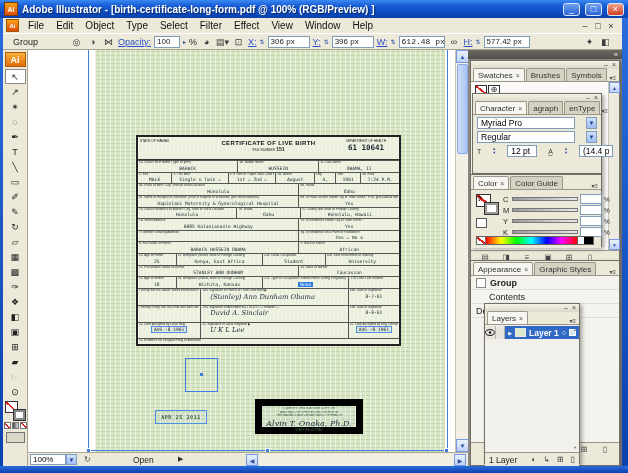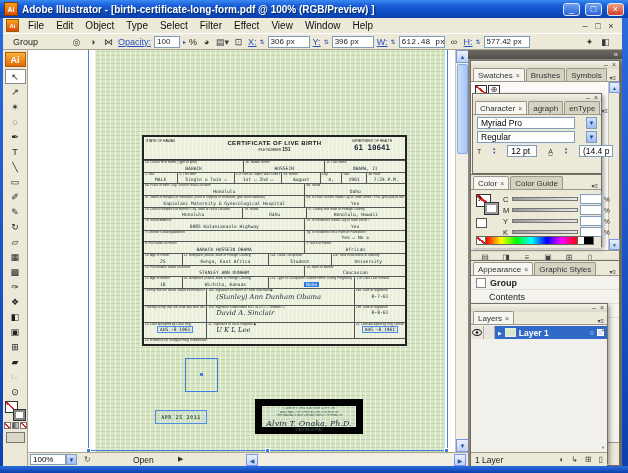--- a/index.html
+++ b/index.html
@@ -53,21 +53,21 @@
   .screen-btn{width:17px;height:9px;border:1px solid #777;background:#dcd8c8;margin-top:3px;}
   
   .canvas{position:absolute;left:28px;top:50px;width:427px;height:402px;background:#fff;overflow:hidden;z-index:5;}
   .paper{position:absolute;left:67px;top:0;width:350px;height:402px;background-color:#d9e6c5;
     background-image:repeating-linear-gradient(90deg,rgba(255,255,255,.55) 0 1px,transparent 1px 5px),
       repeating-linear-gradient(0deg,rgba(160,188,128,.38) 0 1px,transparent 1px 4px);}
   .sel-v{position:absolute;top:0;width:1px;height:402px;background:#3f7de0;}
   .sel-h{position:absolute;left:60px;top:400px;width:360px;height:1px;background:#3f7de0;}
   .handle{position:absolute;width:5px;height:5px;background:#3f7de0;border:1px solid #fff;box-sizing:border-box;}
   
-  .certificate{position:absolute;left:114px;top:85px;width:265px;height:211px;background-color:#eaf0dc;
+  .certificate{position:absolute;left:108px;top:85px;width:265px;height:211px;background-color:#eaf0dc;
     background-image:repeating-linear-gradient(90deg,rgba(255,255,255,.4) 0 1px,transparent 1px 4px);
     border:2px solid #222;box-sizing:border-box;display:flex;flex-direction:column;}
   .cert-header{height:22px;display:flex;border-bottom:1px solid #333;}
   .ch-left{width:62px;font-size:3.4px;padding:2px;color:#222;}
   .ch-center{flex:1;text-align:center;}
   .ch-title{font-size:6px;font-weight:bold;letter-spacing:.4px;color:#111;margin-top:3px;}
   .ch-file{font-size:3.4px;color:#222;}
   .ch-file b{font-size:5px;}
   .ch-right{width:66px;text-align:center;font-size:3.2px;color:#222;padding-top:2px;}
   .ch-num{font-size:7.5px;font-weight:bold;font-family:"DejaVu Sans Mono",monospace;color:#16202c;}
@@ -718,21 +718,21 @@
         <div class="ap-row">
           <span>Default Transparency</span>
         </div>
       </div>
     <div class="panel-bottombar" id="appearance-buttons" style="justify-content:flex-end;">
         <span class="pb-ico">⊞</span>
         <span class="pb-ico">▯</span>
       </div>
   </div>
 
-  <div class="panel" style="left:470px;top:303px;width:138px;height:161px;z-index:30;">
+  <div class="panel" style="left:484px;top:303px;width:96px;height:161px;z-index:30;">
     <div class="panel-top">
       <span>–</span>
       <span>×</span>
     </div>
     <div class="tabs" id="layers-tabs">
         <div class="tab active">Layers<span class="tab-x">×</span></div>
         <span class="tab-fly">▾≡</span>
       </div>
     <div class="panel-body ly-body">
       <div class="ly-row">

